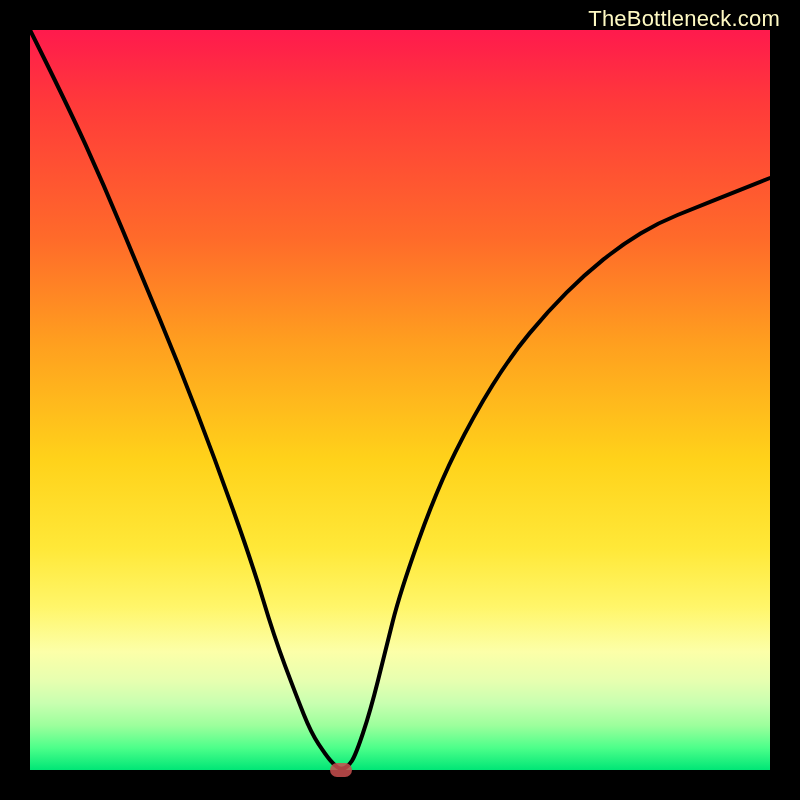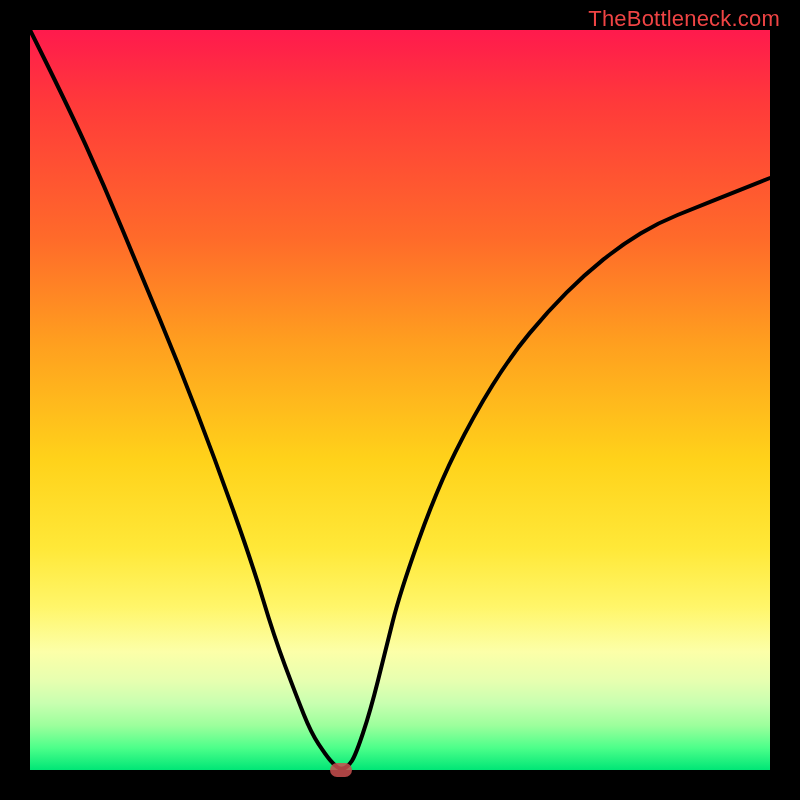--- a/index.html
+++ b/index.html
@@ -54,21 +54,21 @@
     height: 14px;
     border-radius: 8px;
     background: #c94f4f;
     opacity: 0.85;
     transform: translate(-50%, -50%);
   }
   .watermark {
     position: absolute;
     top: 6px;
     right: 20px;
-    color: #ef4444;
+    color: #fef9c3;
     font-size: 22px;
     letter-spacing: 0.2px;
     user-select: none;
   }
 </style>
 </head>
 <body>
 
 <div class="frame">
 

